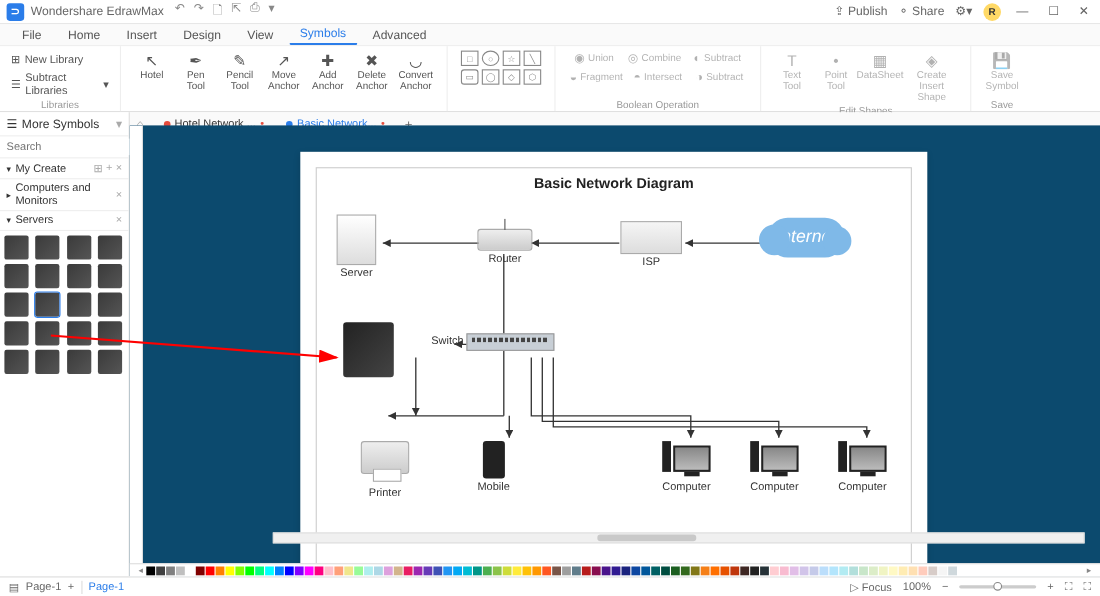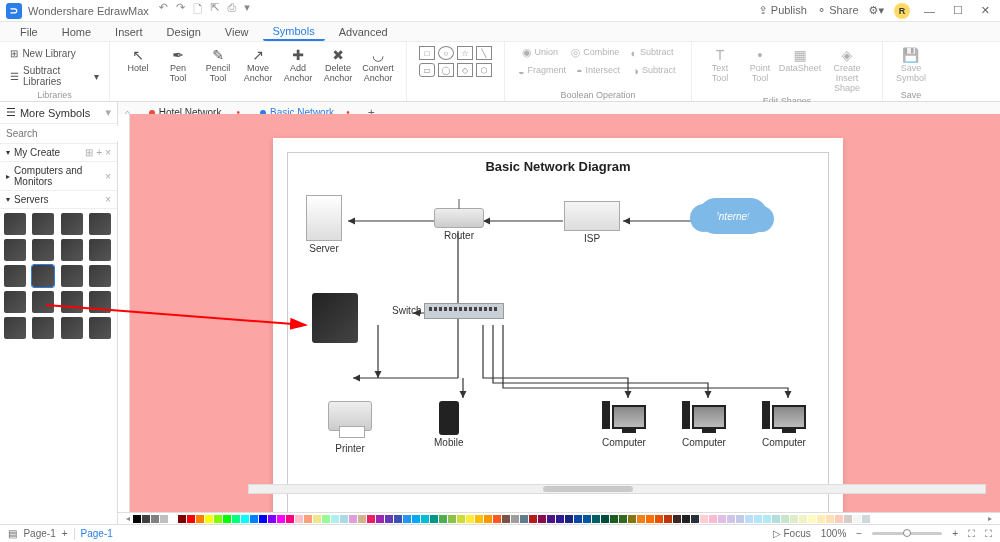--- a/index.html
+++ b/index.html
@@ -50,34 +50,34 @@
 .lp-search .icons { display: flex; gap: 4px; color: #999; }
 .lp-section { padding: 3px 6px; font-size: 10px; border-bottom: 1px solid #eee; display: flex; align-items: center; cursor: pointer; }
 .lp-section .arrow { margin-right: 4px; font-size: 8px; }
 .lp-section .close { margin-left: auto; color: #aaa; display: flex; gap: 3px;}
 .lp-drop { margin: 6px; border: 1px dashed #ccc; height: 44px; display: flex; align-items: center; justify-content: center; text-align: center; font-size: 8px; color: #aaa; line-height: 1.3; }
 .lp-shapes { padding: 4px; display: grid; grid-template-columns: repeat(4, 1fr); gap: 4px; }
 .lp-shapes .shape { width: 22px; height: 22px; background: linear-gradient(135deg, #3a3a3a, #555); border-radius: 2px; cursor: grab; }
 .lp-shapes .shape.selected { outline: 1px solid #2b7de9; }
 
 
-.canvas-wrap { position: absolute; left: 118px; right: 0; top: 114px; bottom: 18px; background: #fca5a5; overflow: hidden; }
+.canvas-wrap { position: absolute; left: 118px; right: 0; top: 114px; bottom: 18px; background: #0c4a6e; overflow: hidden; }
 .ruler-v { position: absolute; left: 0; top: 0; bottom: 0; width: 12px; background: #fff; border-right: 1px solid #ddd; }
 .canvas { position: absolute; left: 155px; top: 24px; width: 570px; height: 400px; background: #fff; box-shadow: 0 2px 6px rgba(0,0,0,0.15); }
 .canvas-inner { position: absolute; left: 14px; top: 14px; right: 14px; bottom: 0; border: 1px solid #ccc; }
 .diagram-title { text-align: center; font-weight: bold; font-size: 13px; padding: 6px; color:#222;}
 
 
 .node { position: absolute; text-align: center; font-size: 10px; color: #333; }
 .node .lbl { margin-top: 2px; font-size: 10px; }
 .server-box { width: 36px; height: 46px; background: linear-gradient(#fff,#ddd); border: 1px solid #aaa; margin: 0 auto; }
 .router-box { width: 50px; height: 20px; background: linear-gradient(#eee,#ccc); border: 1px solid #aaa; border-radius: 3px; margin: 0 auto; position: relative; }
 .router-box::before { content: ""; position: absolute; top: -10px; left: 50%; transform: translateX(-50%); width: 1px; height: 10px; background: #555; }
 .isp-box { width: 56px; height: 30px; background: linear-gradient(#f5f5f5,#ddd); border: 1px solid #aaa; margin: 0 auto; }
-.cloud { width: 70px; height: 36px; background: #7fb9e8; border-radius: 18px; position: relative; margin: 0 auto; display: flex; align-items: center; justify-content: center; color: #fff; font-size: 10px; font-style: italic; }
+.cloud { width: 70px; height: 36px; background: #7fb9e8; border-radius: 18px; position: relative; margin: 0 auto; display: flex; align-items: center; justify-content: center; color: #fff; font-size: 16px; font-style: italic; }
 .cloud::before, .cloud::after { content: ""; position: absolute; background: #7fb9e8; border-radius: 50%; }
 .cloud::before { width: 28px; height: 28px; left: -8px; top: 6px; }
 .cloud::after { width: 26px; height: 26px; right: -6px; top: 8px; }
 .switch-box { width: 80px; height: 16px; background: #c8cfd6; border: 1px solid #999; margin: 0 auto; position: relative; }
 .switch-box::after { content:""; position:absolute; left:4px; right:4px; top:3px; height:4px; background: repeating-linear-gradient(90deg,#444 0 3px, transparent 3px 5px); }
 .server3d { width: 46px; height: 50px; background: linear-gradient(135deg,#222,#444); margin: 0 auto; border-radius: 3px; }
 .printer-box { width: 44px; height: 30px; background: linear-gradient(#eee,#ccc); border: 1px solid #aaa; border-radius: 3px; margin: 0 auto; position: relative; }
 .printer-box::after { content:""; position:absolute; bottom:-8px; left:10px; width:24px; height:10px; background:#fff; border:1px solid #aaa; }
 .mobile-box { width: 20px; height: 34px; background: #222; border-radius: 3px; margin: 0 auto; }
 .computer { display: flex; flex-direction: row; align-items: flex-end; justify-content: center; gap: 2px; margin: 0 auto; width:48px; }

